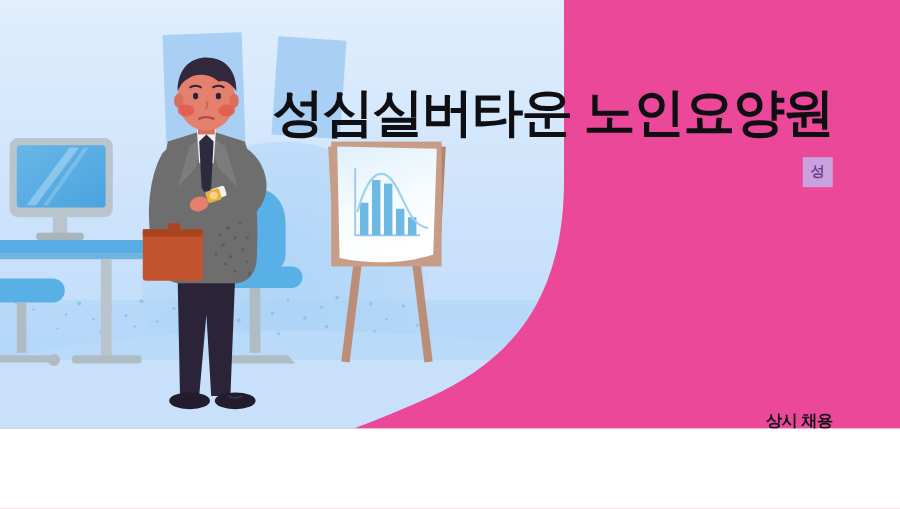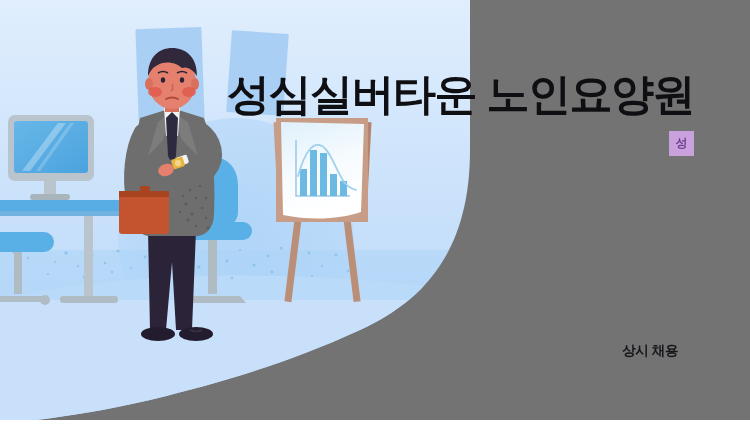--- a/index.html
+++ b/index.html
@@ -4,22 +4,22 @@
 <title>성심실버타운 노인요양원</title>
 <style>
   * { margin:0; padding:0; box-sizing:border-box; }
   html, body {
     width:750px; height:424px;
     overflow:hidden;
     font-family:"Liberation Sans","DejaVu Sans",sans-serif;
   }
   #banner {
     position:relative;
-    width:750px; height:420px;
-    background:#737373;
+    width:750px; height:357px;
+    background:#ec4899;
     overflow:hidden;
   }
 
   
   .illus {
     position:absolute;
     left:0; top:0;
     width:470px; height:424px;
     overflow:hidden;
   }
@@ -57,21 +57,21 @@
   }
   .brand-name {
     font-size:20px;
     font-weight:700;
     letter-spacing:-0.9px;
     color:#15151a;
     white-space:nowrap;
   }
   .recruit {
     position:absolute;
-    right:72px; top:342px;
+    right:56px; top:342px;
     font-size:13.5px;
     font-weight:700;
     letter-spacing:-0.4px;
     color:#15151a;
     white-space:nowrap;
   }
 </style>
 </head>
 <body>
 

